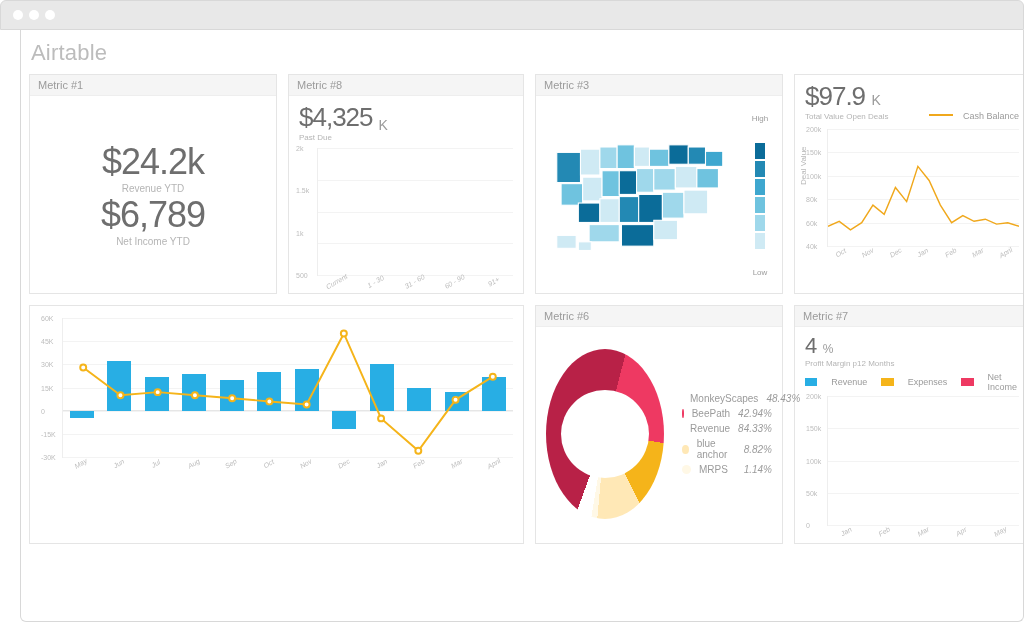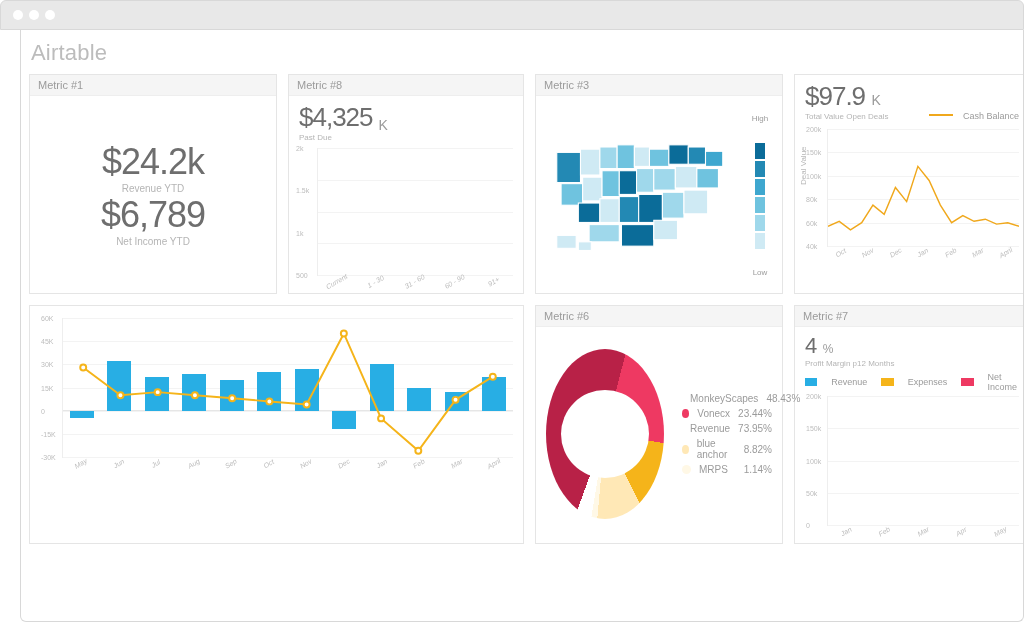--- a/index.html
+++ b/index.html
@@ -34,21 +34,21 @@
   
   .bars { position:absolute; left:0; right:0; bottom:0; display:flex; align-items:flex-end; gap:6px; padding:0 6px;}
   .bar { flex:1; }
   
   .pie-wrap{display:flex; gap:18px; align-items:center; justify-content:center; height:100%;}
   .donut-hole{position:absolute; width:88px;height:88px; border-radius:50%; background:#fff; left:50%; top:50%; transform:translate(-50%,-50%);}
   .pie{position:relative;width:170px;height:170px;border-radius:50%;}
   .pie-legend{font-size:10px;color:#9b9b9b;}
   .pie-legend-row{display:flex;align-items:center;gap:8px;margin:4px 0;}
   .pie-legend-row .dot{width:9px;height:9px;border-radius:50%;}
-  .pie-legend-row .pct{margin-left:auto;color:#9b9b9b;}
+  .pie-legend-row .pct{margin-left:auto;color:#9b9b9b;font-style:italic;}
   
   .map-area{position:relative;height:100%;display:flex;gap:8px;padding-top:4px}
   .us-map{flex:1;}
   .scale{display:flex;flex-direction:column;justify-content:space-between;align-items:center;width:24px;padding:8px 0;}
   .scale .lbl{font-size:8px;color:#9b9b9b;}
   .scale .blocks{display:flex;flex-direction:column;gap:2px;}
   .scale .b{width:10px;height:16px;}
   
   .midline{position:absolute;left:0;right:0;border-top:1px solid #e6e6e6;}
   .seg{width:100%;}
@@ -309,27 +309,27 @@
               <div class="donut-hole"></div>
             </div>
           <div class="pie-legend" id="pielegend" style="width:90px">
               <div class="pie-legend-row">
                 <span class="dot" style="background: rgb(184, 33, 71);"></span>
                 <span>MonkeyScapes</span>
                 <span class="pct">48.43%</span>
               </div>
               <div class="pie-legend-row">
                 <span class="dot" style="background: rgb(238, 57, 98);"></span>
-                <span>Vonecx</span>
-                <span class="pct">23.44%</span>
+                <span>BeePath</span>
+                <span class="pct">42.94%</span>
               </div>
               <div class="pie-legend-row">
                 <span class="dot" style="background: rgb(245, 180, 26);"></span>
                 <span>Revenue</span>
-                <span class="pct">73.95%</span>
+                <span class="pct">84.33%</span>
               </div>
               <div class="pie-legend-row">
                 <span class="dot" style="background: rgb(255, 232, 182);"></span>
                 <span>blue anchor</span>
                 <span class="pct">8.82%</span>
               </div>
               <div class="pie-legend-row">
                 <span class="dot" style="background: rgb(255, 248, 230);"></span>
                 <span>MRPS</span>
                 <span class="pct">1.14%</span>

